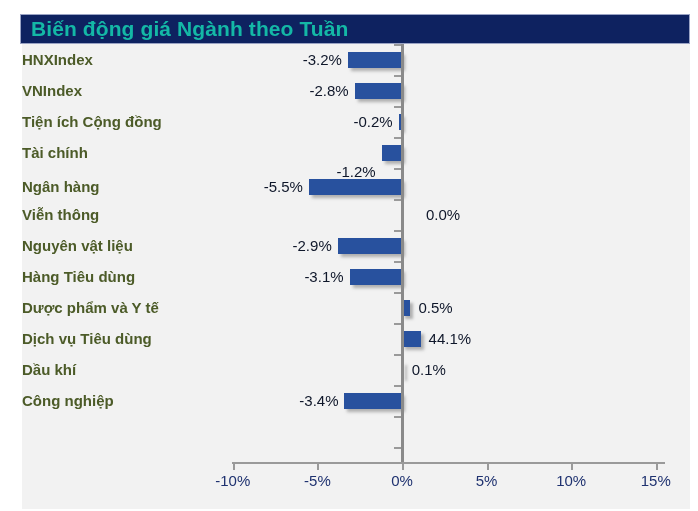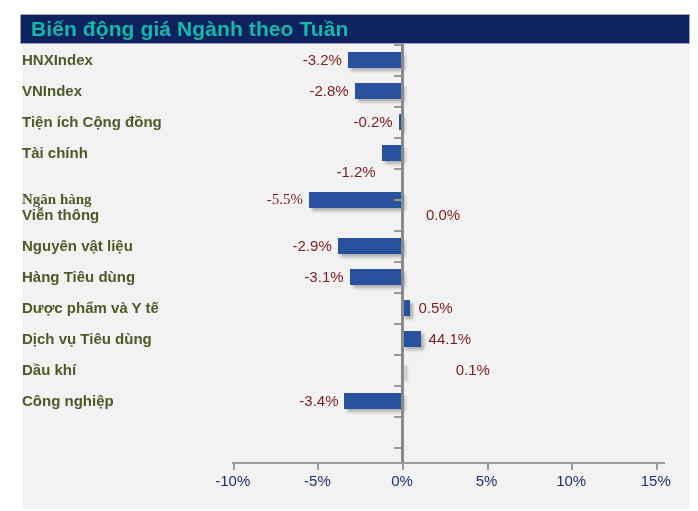--- a/index.html
+++ b/index.html
@@ -79,21 +79,21 @@
     position: absolute;
     top: 8px;
     height: 16px;
     background: #28519e;
     box-shadow: 3px 3px 3px rgba(120,120,120,.55);
   }
   .val-label {
     position: absolute;
     top: 0; height: 31px; line-height: 31px;
     font-size: 15px;
-    color: #7f1d1d;
+    color: #0f172a;
     white-space: nowrap;
   }
 
   
   .zero-line {
     position: absolute;
     left: 379px; top: 0;
     width: 3px; height: 418px;
     background: #8a8a8a;
   }
@@ -158,21 +158,21 @@
         <div class="row" style="top: 62px;">
           <div class="cat-label">Tiện ích Cộng đồng</div>
           <div class="bar" style="left: 376.616px; width: 3.384px;"></div>
           <div class="val-label" style="right: 297.384px;">-0.2%</div>
         </div>
         <div class="row" style="top: 93px;">
           <div class="cat-label">Tài chính</div>
           <div class="bar" style="left: 359.696px; width: 20.304px;"></div>
           <div class="val-label" style="right: 314.304px; margin-top: 19px;">-1.2%</div>
         </div>
-        <div class="row" style="top: 140px; font-family: Liberation Serif, serif;">
+        <div class="row" style="top: 127px;">
           <div class="cat-label">Ngân hàng</div>
           <div class="bar" style="left: 286.94px; width: 93.06px;"></div>
           <div class="val-label" style="right: 387.06px;">-5.5%</div>
         </div>
         <div class="row" style="top: 155px;">
           <div class="cat-label">Viễn thông</div>
           <div class="val-label" style="left: 404px;">0.0%</div>
         </div>
         <div class="row" style="top: 186px;">
           <div class="cat-label">Nguyên vật liệu</div>
@@ -190,21 +190,21 @@
           <div class="val-label" style="left: 396.46px;">0.5%</div>
         </div>
         <div class="row" style="top: 279px;">
           <div class="cat-label">Dịch vụ Tiêu dùng</div>
           <div class="bar" style="left: 380px; width: 18.612px;"></div>
           <div class="val-label" style="left: 406.612px;">44.1%</div>
         </div>
         <div class="row" style="top: 310px;">
           <div class="cat-label">Dầu khí</div>
           <div class="bar" style="left: 380px; width: 2px;"></div>
-          <div class="val-label" style="left: 389.692px; margin-left: 44px;">0.1%</div>
+          <div class="val-label" style="left: 389.692px;">0.1%</div>
         </div>
         <div class="row" style="top: 341px;">
           <div class="cat-label">Công nghiệp</div>
           <div class="bar" style="left: 322.472px; width: 57.528px;"></div>
           <div class="val-label" style="right: 351.528px;">-3.4%</div>
         </div>
       </div>
     <div class="zero-line"></div>
     <div id="vticks">
         <div class="vtick" style="top: 0px;"></div>

